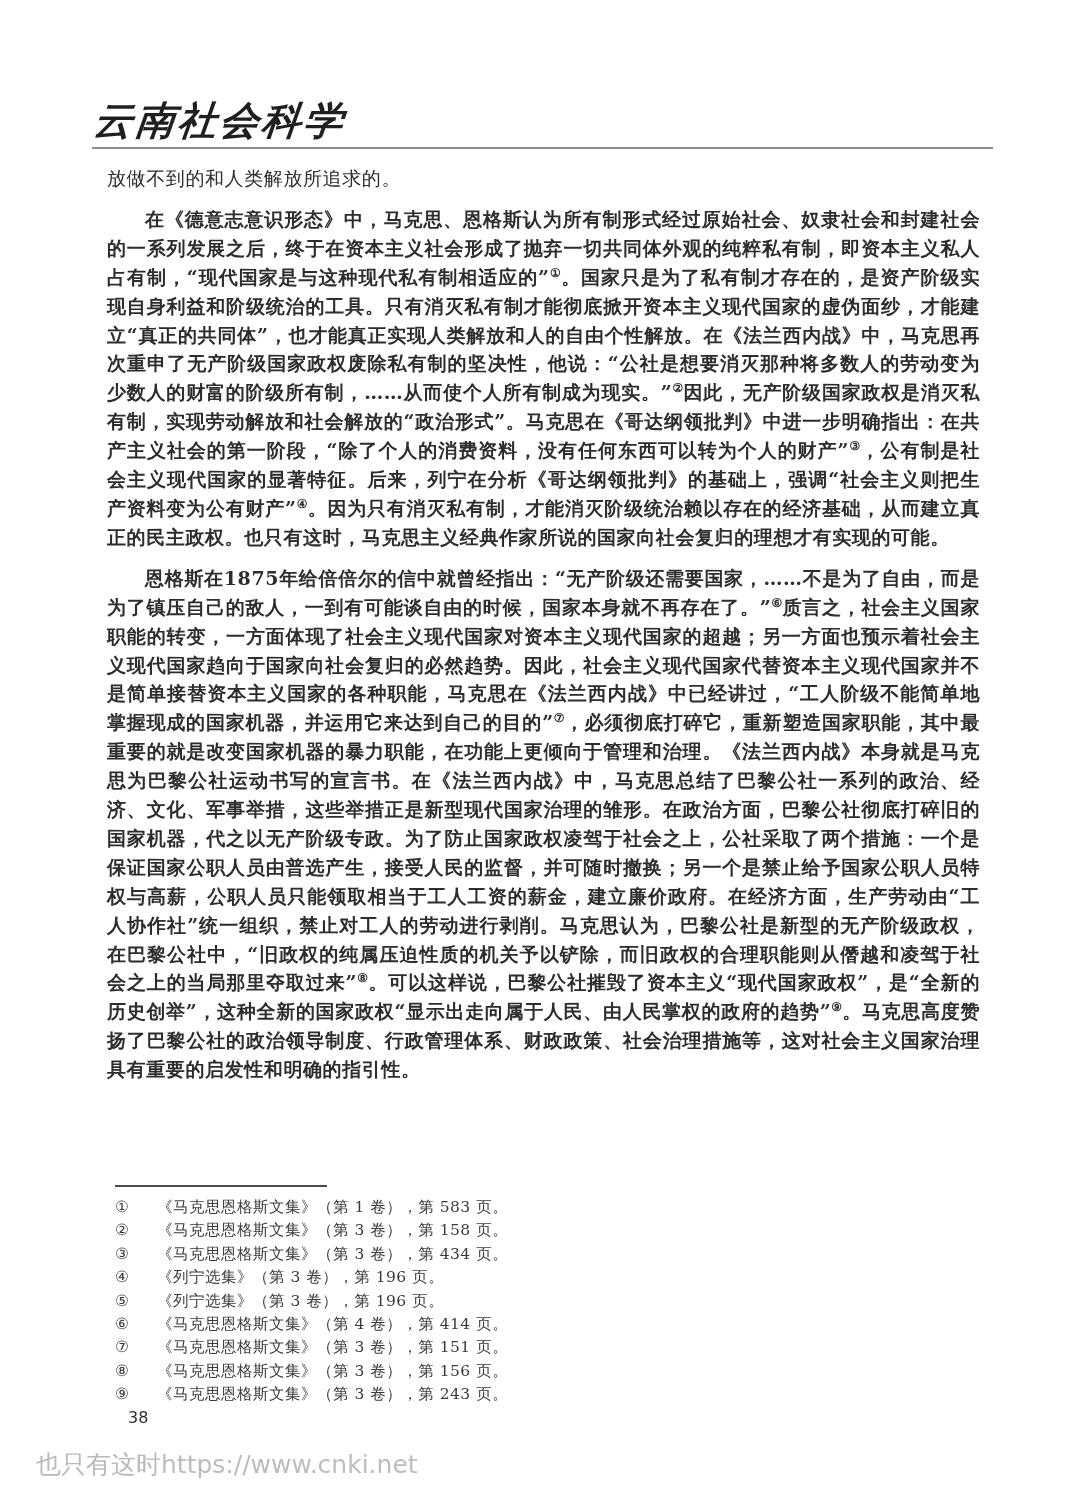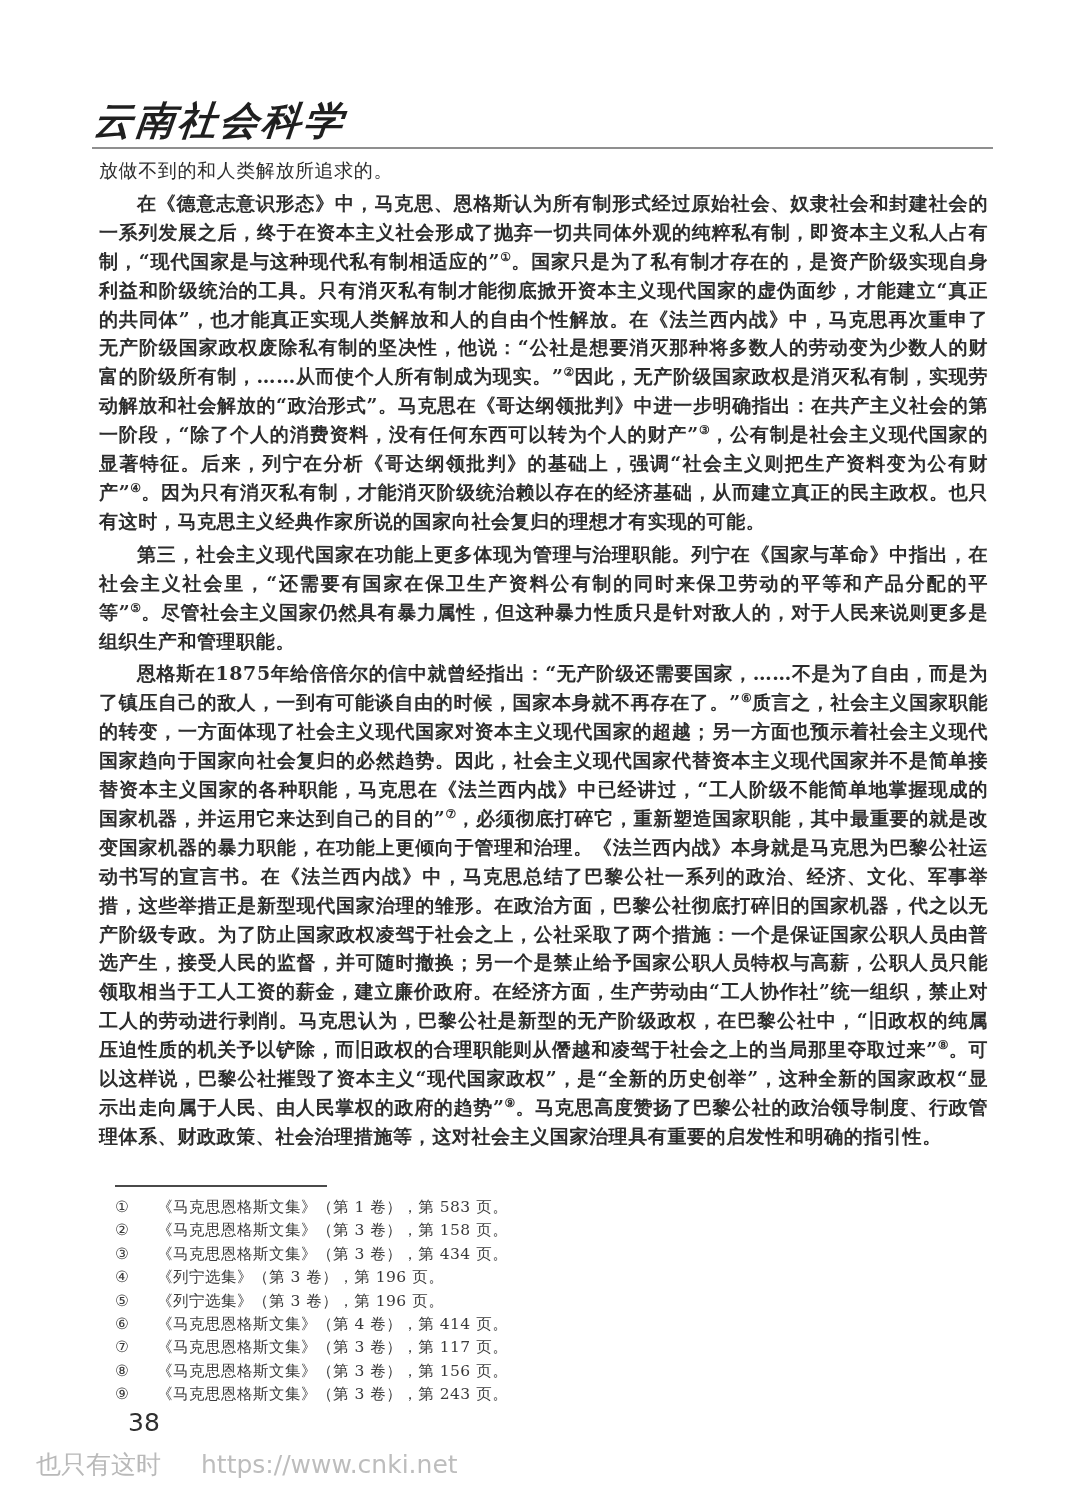--- a/index.html
+++ b/index.html
@@ -27,21 +27,21 @@
   }
   
   .body-text{
     position:absolute;left:95px;top:152px;width:897px;
     color:#2d2d2d;
     font-size:19px;line-height:28.9px;
     letter-spacing:0.6px;
     text-align:justify;
     text-justify:inter-character;
   }
-  p.para{margin:4px;padding:0;}
+  p.para{margin:12px;padding:0;}
   p.para.indent{text-indent:2em;font-weight:bold;}
   sup.ref{
     font-size:12px;line-height:0;
     vertical-align:7px;
     letter-spacing:0;
   }
   
   .footnote-sep{
     position:absolute;left:115px;top:1185px;
     width:212px;height:2px;background:#4a4a4a;
@@ -51,45 +51,44 @@
     font-size:15.5px;line-height:23.4px;
     color:#3a3a3a;letter-spacing:0.5px;
   }
   .fn-row{display:flex;}
   .fn-marker{flex:0 0 42px;}
   .fn-text{flex:1;}
   
   .page-number{
     position:absolute;left:128px;top:1408px;
     font-family:"DejaVu Sans","Liberation Sans",sans-serif;
-    font-size:25px;color:#2f2f2f;
+    font-size:16px;color:#2f2f2f;
   }
   
   .watermark{
     position:absolute;left:36px;top:1448px;
     font-family:"DejaVu Sans","Liberation Sans",sans-serif;
     font-size:25px;color:#b9b9b9;
     white-space:nowrap;
   }
-  .watermark .url{margin-left:40px;color:#bdbdbd;}
+  .watermark .url{color:#bdbdbd;}
 </style>
 </head>
 <body>
 
 <div class="page">
 
   <header>
     <div class="journal-logo">云南社会科学</div>
     <div class="header-rule"></div>
   </header>
 
   <main class="body-text">
       <p class="para">放做不到的和人类解放所追求的。</p>
       <p class="para indent">在《德意志意识形态》中，马克思、恩格斯认为所有制形式经过原始社会、奴隶社会和封建社会的一系列发展之后，终于在资本主义社会形成了抛弃一切共同体外观的纯粹私有制，即资本主义私人占有制，“现代国家是与这种现代私有制相适应的”<sup class="ref">①</sup>。国家只是为了私有制才存在的，是资产阶级实现自身利益和阶级统治的工具。只有消灭私有制才能彻底掀开资本主义现代国家的虚伪面纱，才能建立“真正的共同体”，也才能真正实现人类解放和人的自由个性解放。在《法兰西内战》中，马克思再次重申了无产阶级国家政权废除私有制的坚决性，他说：“公社是想要消灭那种将多数人的劳动变为少数人的财富的阶级所有制，……从而使个人所有制成为现实。”<sup class="ref">②</sup>因此，无产阶级国家政权是消灭私有制，实现劳动解放和社会解放的“政治形式”。马克思在《哥达纲领批判》中进一步明确指出：在共产主义社会的第一阶段，“除了个人的消费资料，没有任何东西可以转为个人的财产”<sup class="ref">③</sup>，公有制是社会主义现代国家的显著特征。后来，列宁在分析《哥达纲领批判》的基础上，强调“社会主义则把生产资料变为公有财产”<sup class="ref">④</sup>。因为只有消灭私有制，才能消灭阶级统治赖以存在的经济基础，从而建立真正的民主政权。也只有这时，马克思主义经典作家所说的国家向社会复归的理想才有实现的可能。</p>
-      <p class="para indent">第三，社会主义现代国家在功能上更多体现为管理与治理职能。列宁在《国家与革命》中指出，在社会主义社会里，“还需要有国家在保卫生产资料公有制的同时来保卫劳动的平等和产品分配的平等”<sup class="ref">⑤</sup>。尽管社会主义国家仍然具有暴力属性，但这种暴力性质只是针对敌人的，对于人民来说则更多是组织生产和管理职能。</p>
       <p class="para indent">恩格斯在1875年给倍倍尔的信中就曾经指出：“无产阶级还需要国家，……不是为了自由，而是为了镇压自己的敌人，一到有可能谈自由的时候，国家本身就不再存在了。”<sup class="ref">⑥</sup>质言之，社会主义国家职能的转变，一方面体现了社会主义现代国家对资本主义现代国家的超越；另一方面也预示着社会主义现代国家趋向于国家向社会复归的必然趋势。因此，社会主义现代国家代替资本主义现代国家并不是简单接替资本主义国家的各种职能，马克思在《法兰西内战》中已经讲过，“工人阶级不能简单地掌握现成的国家机器，并运用它来达到自己的目的”<sup class="ref">⑦</sup>，必须彻底打碎它，重新塑造国家职能，其中最重要的就是改变国家机器的暴力职能，在功能上更倾向于管理和治理。《法兰西内战》本身就是马克思为巴黎公社运动书写的宣言书。在《法兰西内战》中，马克思总结了巴黎公社一系列的政治、经济、文化、军事举措，这些举措正是新型现代国家治理的雏形。在政治方面，巴黎公社彻底打碎旧的国家机器，代之以无产阶级专政。为了防止国家政权凌驾于社会之上，公社采取了两个措施：一个是保证国家公职人员由普选产生，接受人民的监督，并可随时撤换；另一个是禁止给予国家公职人员特权与高薪，公职人员只能领取相当于工人工资的薪金，建立廉价政府。在经济方面，生产劳动由“工人协作社”统一组织，禁止对工人的劳动进行剥削。马克思认为，巴黎公社是新型的无产阶级政权，在巴黎公社中，“旧政权的纯属压迫性质的机关予以铲除，而旧政权的合理职能则从僭越和凌驾于社会之上的当局那里夺取过来”<sup class="ref">⑧</sup>。可以这样说，巴黎公社摧毁了资本主义“现代国家政权”，是“全新的历史创举”，这种全新的国家政权“显示出走向属于人民、由人民掌权的政府的趋势”<sup class="ref">⑨</sup>。马克思高度赞扬了巴黎公社的政治领导制度、行政管理体系、财政政策、社会治理措施等，这对社会主义国家治理具有重要的启发性和明确的指引性。</p>
     </main>
 
   <div class="footnote-sep"></div>
 
   <div class="footnotes">
       <div class="fn-row">
         <span class="fn-marker">①</span>
         <span class="fn-text">《马克思恩格斯文集》（第 1 卷），第 583 页。</span>
       </div>
@@ -108,21 +107,21 @@
       <div class="fn-row">
         <span class="fn-marker">⑤</span>
         <span class="fn-text">《列宁选集》（第 3 卷），第 196 页。</span>
       </div>
       <div class="fn-row">
         <span class="fn-marker">⑥</span>
         <span class="fn-text">《马克思恩格斯文集》（第 4 卷），第 414 页。</span>
       </div>
       <div class="fn-row">
         <span class="fn-marker">⑦</span>
-        <span class="fn-text">《马克思恩格斯文集》（第 3 卷），第 117 页。</span>
+        <span class="fn-text">《马克思恩格斯文集》（第 3 卷），第 151 页。</span>
       </div>
       <div class="fn-row">
         <span class="fn-marker">⑧</span>
         <span class="fn-text">《马克思恩格斯文集》（第 3 卷），第 156 页。</span>
       </div>
       <div class="fn-row">
         <span class="fn-marker">⑨</span>
         <span class="fn-text">《马克思恩格斯文集》（第 3 卷），第 243 页。</span>
       </div>
     </div>

